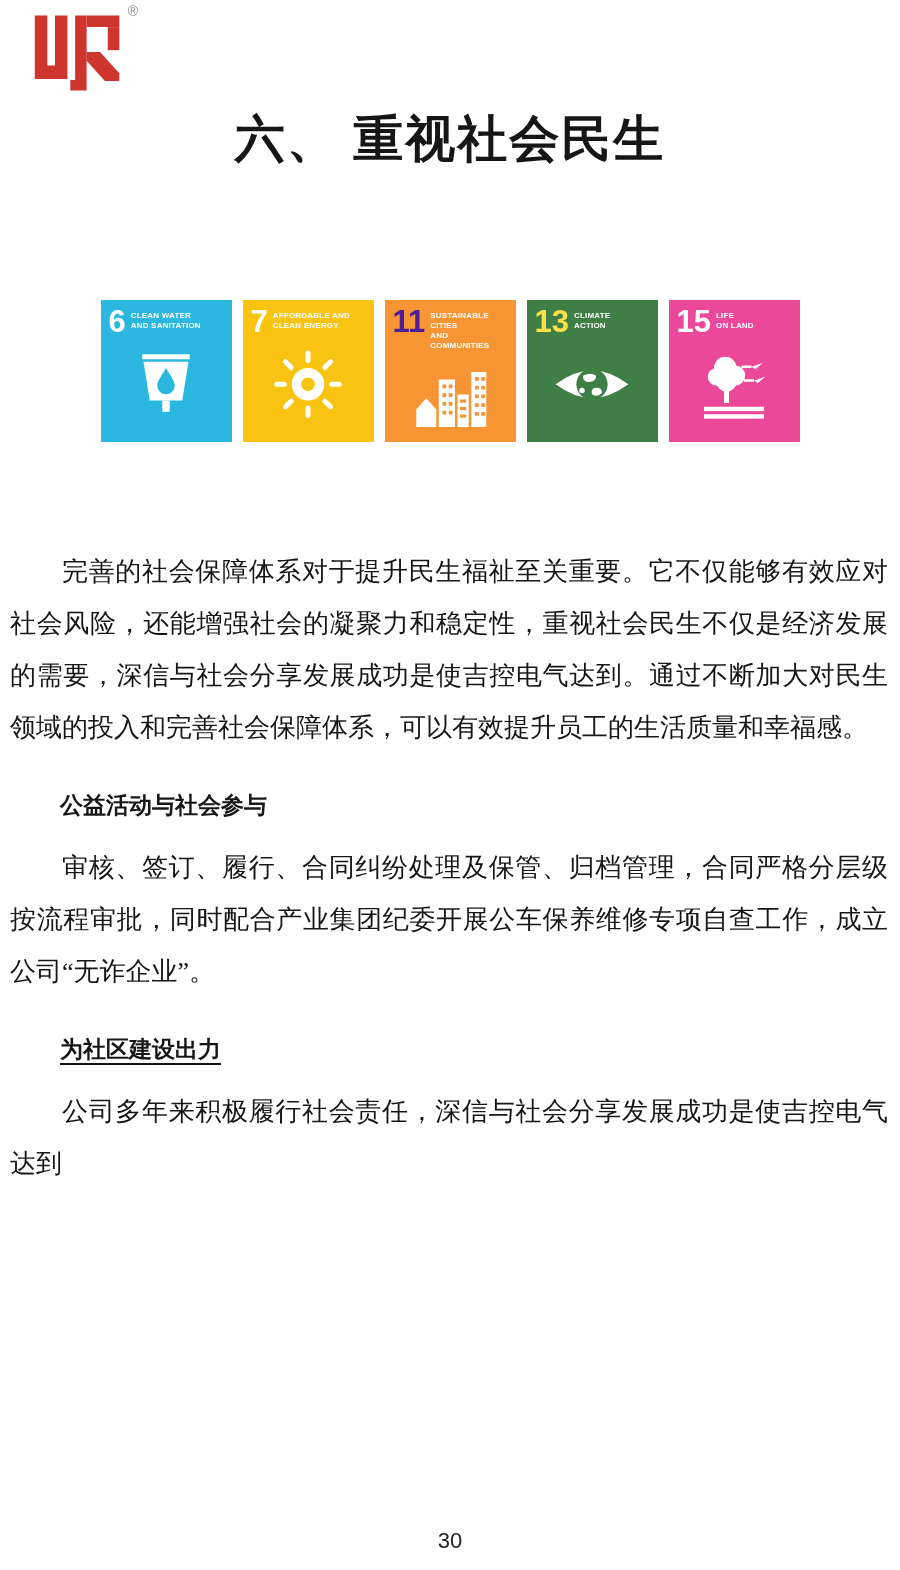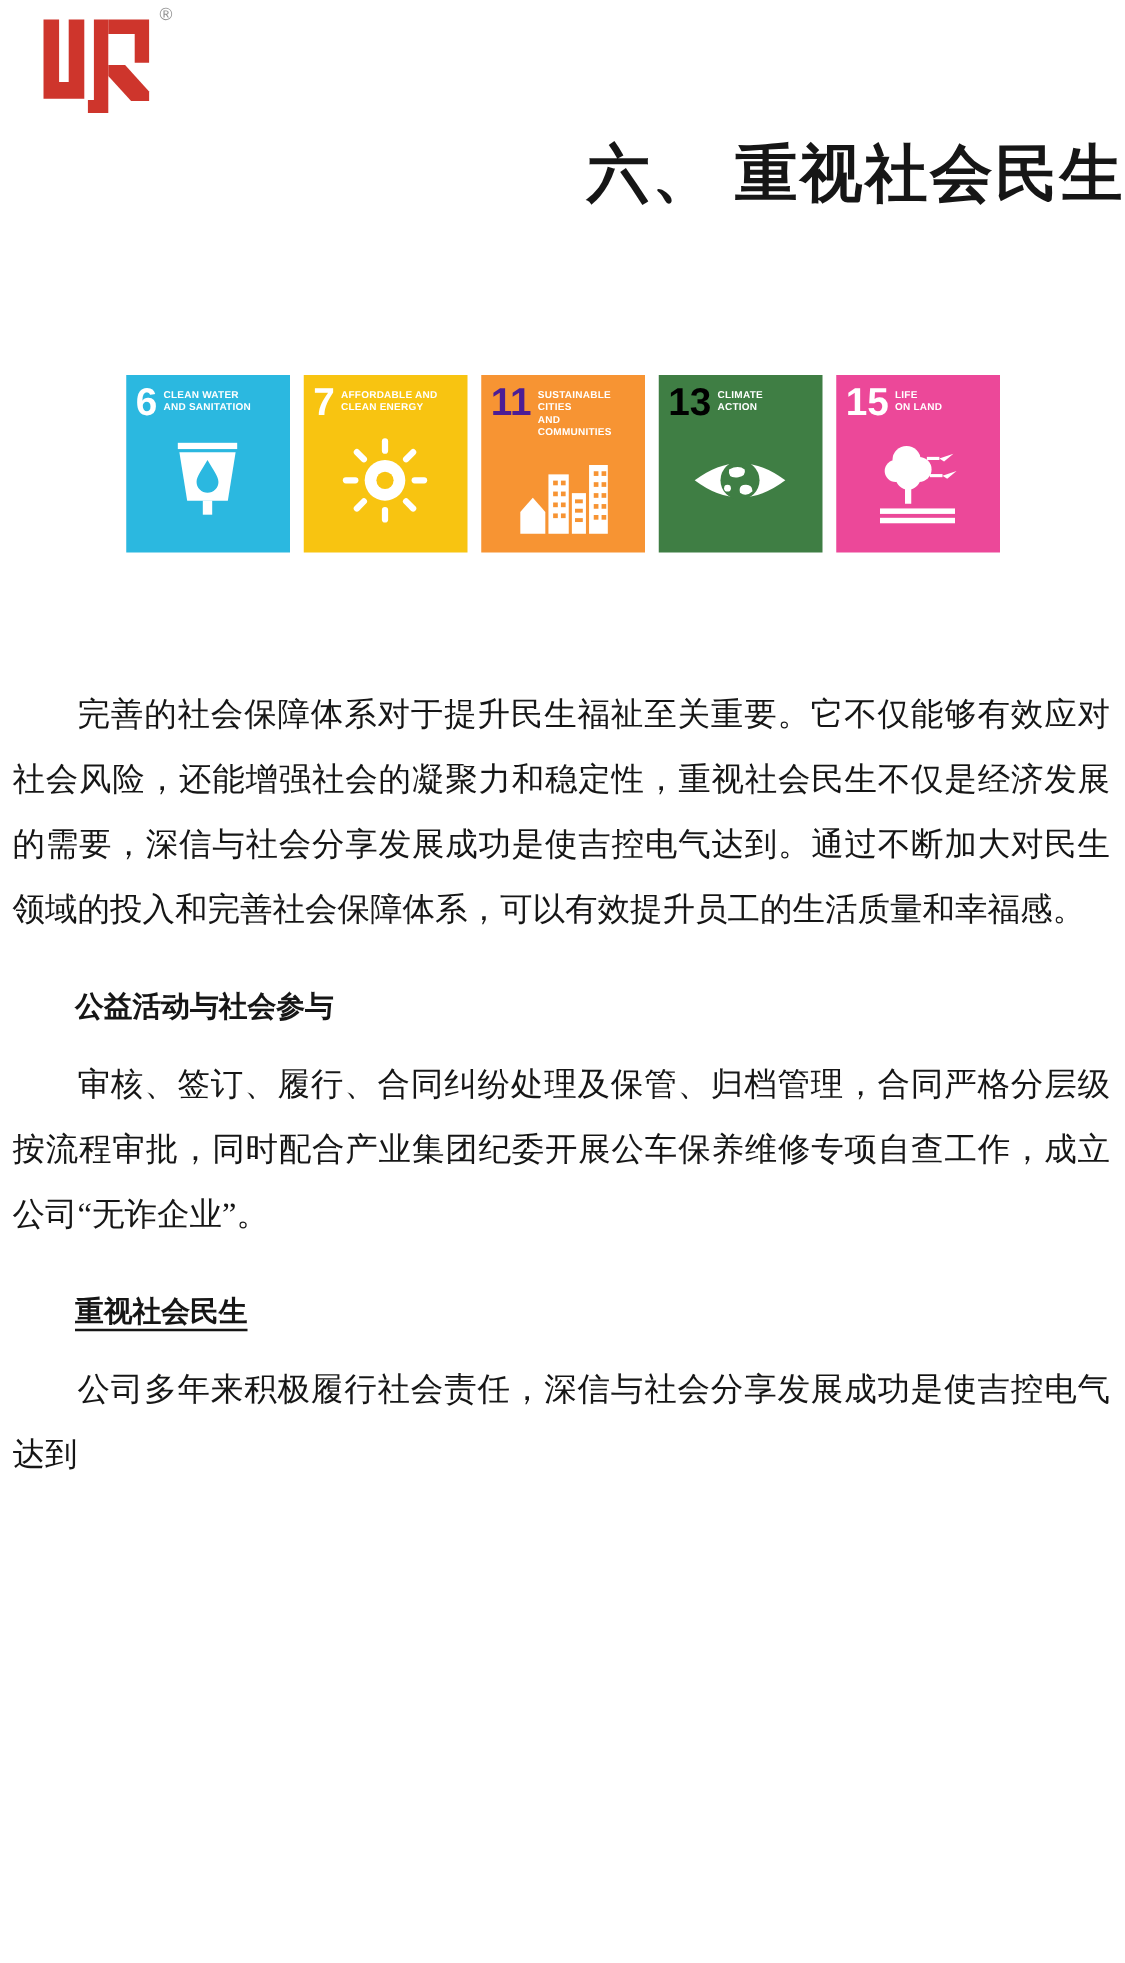--- a/index.html
+++ b/index.html
@@ -11,21 +11,21 @@
     color:#161616;
   }
   
   .logo { position:absolute; left:22px; top:6px; width:112px; height:96px; }
   .logo svg { width:100%; height:100%; }
   .logo .reg { position:absolute; right:-4px; top:-3px; font-size:14px; color:#8f8f8f;
                font-family:"Liberation Sans",sans-serif; }
   
   .doc-title {
     position:absolute; top:106px; left:0; width:100%;
-    text-align:right; font-size:50px; font-weight:bold; letter-spacing:2px;
+    text-align:center; font-size:50px; font-weight:bold; letter-spacing:2px;
   }
   
   .sdg-row {
     position:absolute; top:300px; left:0; width:100%;
     display:flex; justify-content:center; gap:11px;
   }
   .sdg-tile { width:131px; height:142px; color:#fff; overflow:hidden; }
   .tile-head { display:flex; align-items:flex-start; gap:5px; padding:7px 6px 0 8px; }
   .tile-num  { font-family:"Liberation Sans",sans-serif; font-weight:bold;
                font-size:31px; line-height:30px; }
@@ -152,21 +152,21 @@
               <rect x="57" y="37" width="3" height="3"></rect>
             <rect x="52" y="44" width="3" height="3"></rect>
               <rect x="57" y="44" width="3" height="3"></rect>
           </g>
         </svg>
       </div>
     </div>
 
     <div class="sdg-tile" style="background-color: rgb(63, 126, 68); color: rgb(63, 126, 68);">
       <div class="tile-head">
-        <span class="tile-num" style="color:#000000">13</span>
+        <span class="tile-num" style="color:#fde047">13</span>
         <span class="tile-label">CLIMATE
 ACTION</span>
       </div>
       <div class="tile-icon">
         <svg viewBox="0 0 64 64">
           <path d="M3,33 Q32,11 61,33 Q32,55 3,33 Z" fill="#fff"></path>
           <circle cx="32" cy="33" r="12.5" fill="currentColor"></circle>
           <g fill="#fff">
             <path d="M25,26 q6,-3 10,0 q1,4 -4,5 q-7,1 -6,-5 z"></path>
             <path d="M34,36 q6,-1 6,4 q-4,4 -8,1 q-1,-4 2,-5 z"></path>
@@ -200,18 +200,19 @@
         </svg>
       </div>
     </div>
 
   </div>
 
   <div class="body-text">
     <p>完善的社会保障体系对于提升民生福祉至关重要。它不仅能够有效应对社会风险，还能增强社会的凝聚力和稳定性，重视社会民生不仅是经济发展的需要，深信与社会分享发展成功是使吉控电气达到。通过不断加大对民生领域的投入和完善社会保障体系，可以有效提升员工的生活质量和幸福感。</p>
     <h2 class="sub-heading h-first">公益活动与社会参与</h2>
     <p>审核、签订、履行、合同纠纷处理及保管、归档管理，合同严格分层级按流程审批，同时配合产业集团纪委开展公车保养维修专项自查工作，成立公司“无诈企业”。</p>
-    <h2 class="sub-heading underlined">重视社会民生</h2>
+    <h2 class="sub-heading underlined">为社区建设出力</h2>
     <p class="p5">公司多年来积极履行社会责任，深信与社会分享发展成功是使吉控电气达到</p>
   </div>
 
+  <div class="page-number">30</div>
 
 </div>
 
 </body></html>

